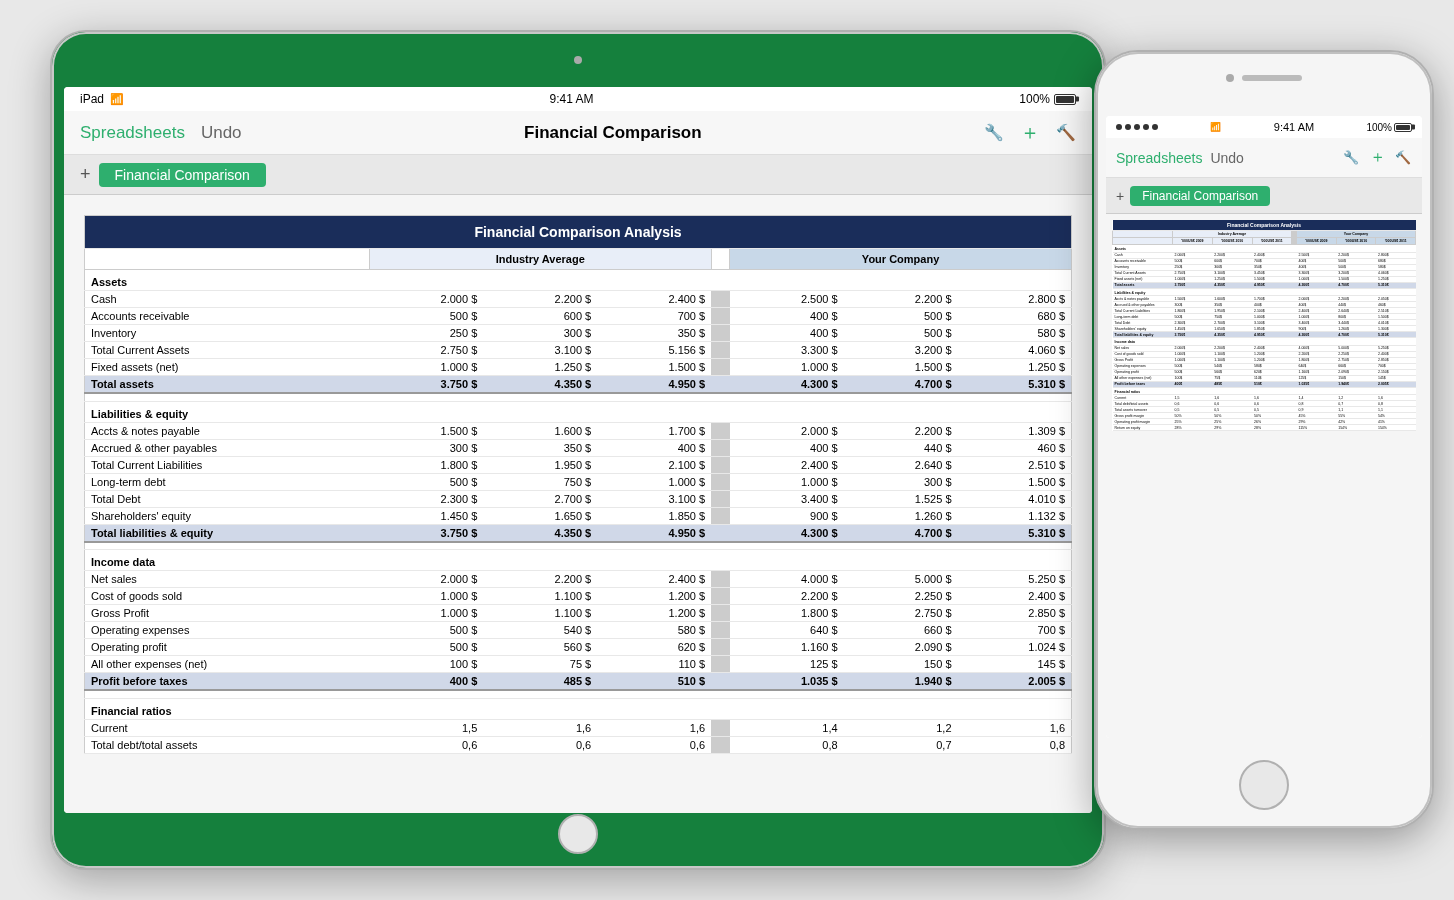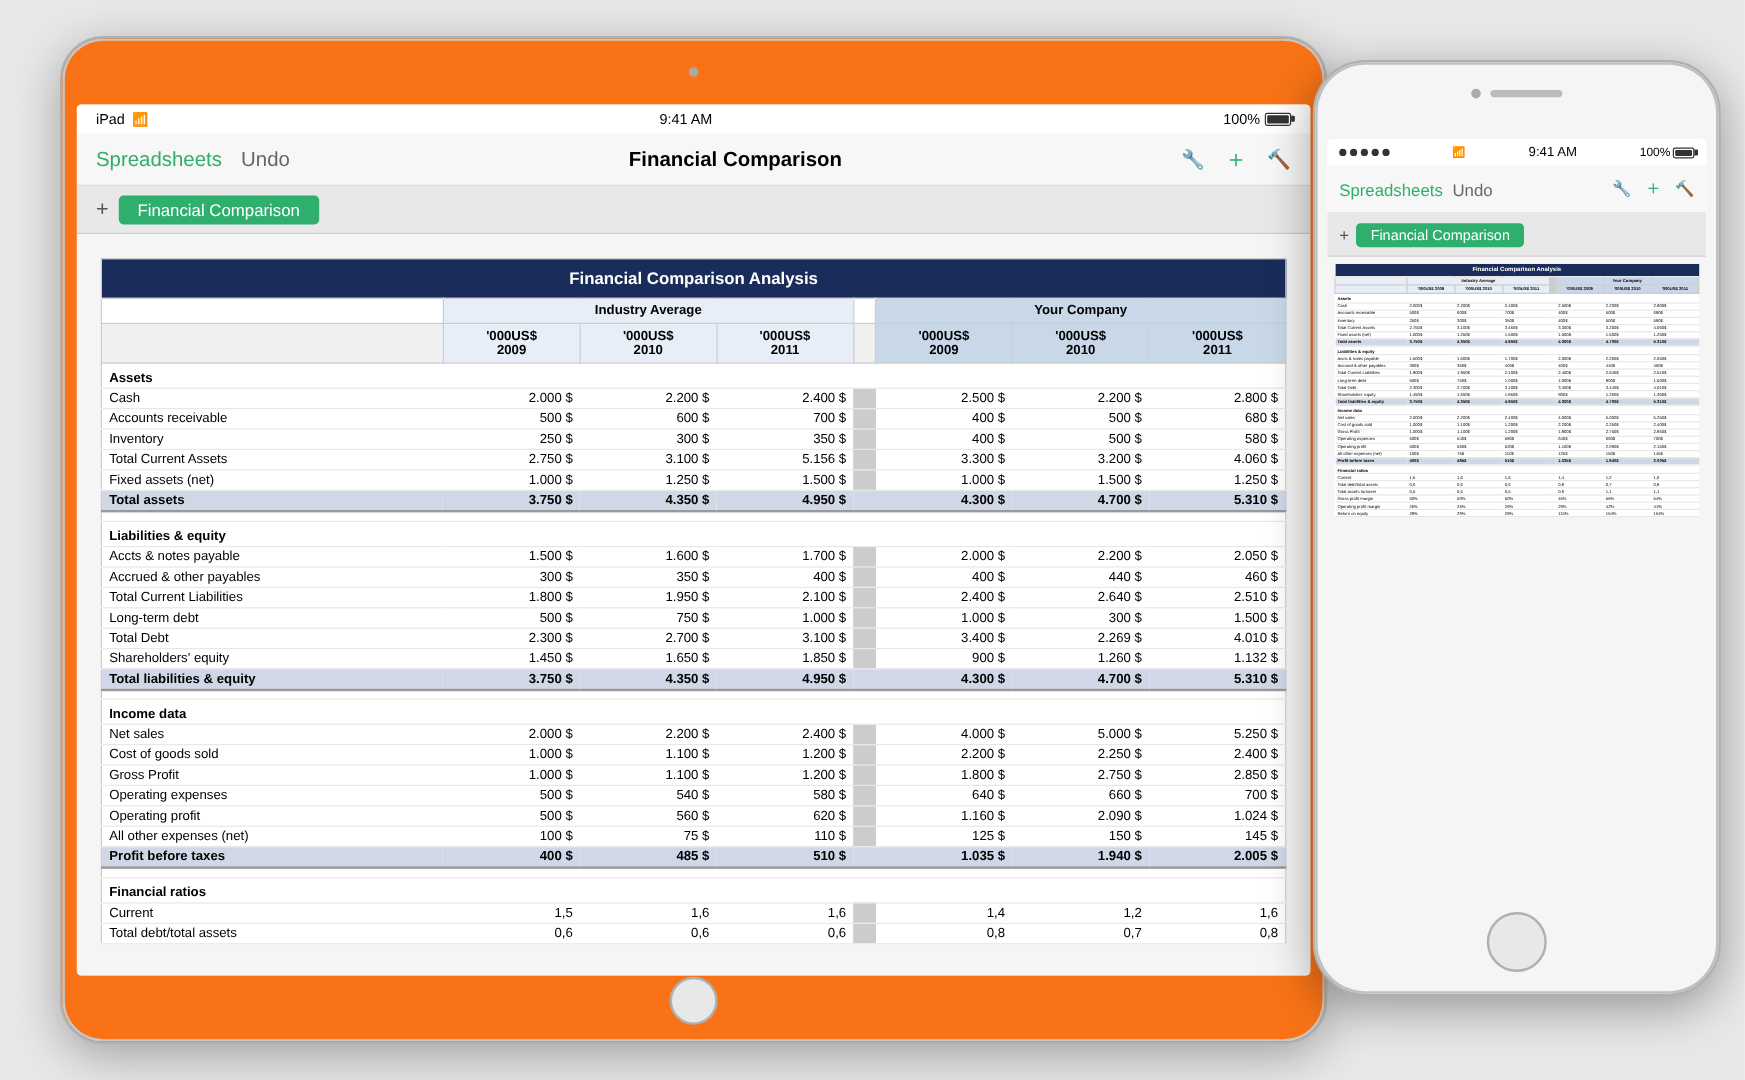--- a/index.html
+++ b/index.html
@@ -22,21 +22,21 @@
       justify-content: center;
     }
 
     
     .ipad {
       position: absolute;
       left: 50px;
       top: 30px;
       width: 1056px;
       height: 840px;
-      background: #f97316;
+      background: #15803d;
       border-radius: 36px;
       box-shadow: 0 10px 40px rgba(0,0,0,0.3), inset 0 0 0 2px #c8c8c8;
       border: 2px solid #b0b0b0;
     }
 
     .ipad-screen {
       position: absolute;
       top: 55px;
       left: 12px;
       right: 12px;
@@ -469,30 +469,20 @@
           <tbody>
             <tr class="title-row">
               <td colspan="8">Financial Comparison Analysis</td>
             </tr>
             <tr class="header-group">
               <th class="col-label"></th>
               <th colspan="3" class="industry-header">Industry Average</th>
               <th class="separator-col"></th>
               <th colspan="3" class="company-header">Your Company</th>
             </tr>
-            <tr class="header-sub">
-              <th class="col-label"></th>
-              <th class="col-num industry-header">'000US$<br>2009</th>
-              <th class="col-num industry-header">'000US$<br>2010</th>
-              <th class="col-num industry-header">'000US$<br>2011</th>
-              <th class="separator-col"></th>
-              <th class="col-num company-header">'000US$<br>2009</th>
-              <th class="col-num company-header">'000US$<br>2010</th>
-              <th class="col-num company-header">'000US$<br>2011</th>
-            </tr>
 
             <tr class="section-header">
               <td colspan="8"><strong>Assets</strong></td>
             </tr>
             <tr>
               <td class="col-label">Cash</td>
               <td class="col-num">2.000 $</td>
                 <td class="col-num">2.200 $</td>
                 <td class="col-num">2.400 $</td>
               <td class="separator-col"></td>
@@ -559,21 +549,21 @@
               <td colspan="8"><strong>Liabilities &amp; equity</strong></td>
             </tr>
             <tr>
               <td class="col-label">Accts &amp; notes payable</td>
               <td class="col-num">1.500 $</td>
                 <td class="col-num">1.600 $</td>
                 <td class="col-num">1.700 $</td>
               <td class="separator-col"></td>
               <td class="col-num">2.000 $</td>
                 <td class="col-num">2.200 $</td>
-                <td class="col-num">2.050 $</td>
+                <td class="col-num">1.309 $</td>
             </tr>
             <tr>
               <td class="col-label">Accrued &amp; other payables</td>
               <td class="col-num">300 $</td>
                 <td class="col-num">350 $</td>
                 <td class="col-num">400 $</td>
               <td class="separator-col"></td>
               <td class="col-num">400 $</td>
                 <td class="col-num">440 $</td>
                 <td class="col-num">460 $</td>
@@ -598,21 +588,21 @@
                 <td class="col-num">300 $</td>
                 <td class="col-num">1.500 $</td>
             </tr>
             <tr>
               <td class="col-label">Total Debt</td>
               <td class="col-num">2.300 $</td>
                 <td class="col-num">2.700 $</td>
                 <td class="col-num">3.100 $</td>
               <td class="separator-col"></td>
               <td class="col-num">3.400 $</td>
-                <td class="col-num">2.269 $</td>
+                <td class="col-num">1.525 $</td>
                 <td class="col-num">4.010 $</td>
             </tr>
             <tr>
               <td class="col-label">Shareholders' equity</td>
               <td class="col-num">1.450 $</td>
                 <td class="col-num">1.650 $</td>
                 <td class="col-num">1.850 $</td>
               <td class="separator-col"></td>
               <td class="col-num">900 $</td>
                 <td class="col-num">1.260 $</td>

